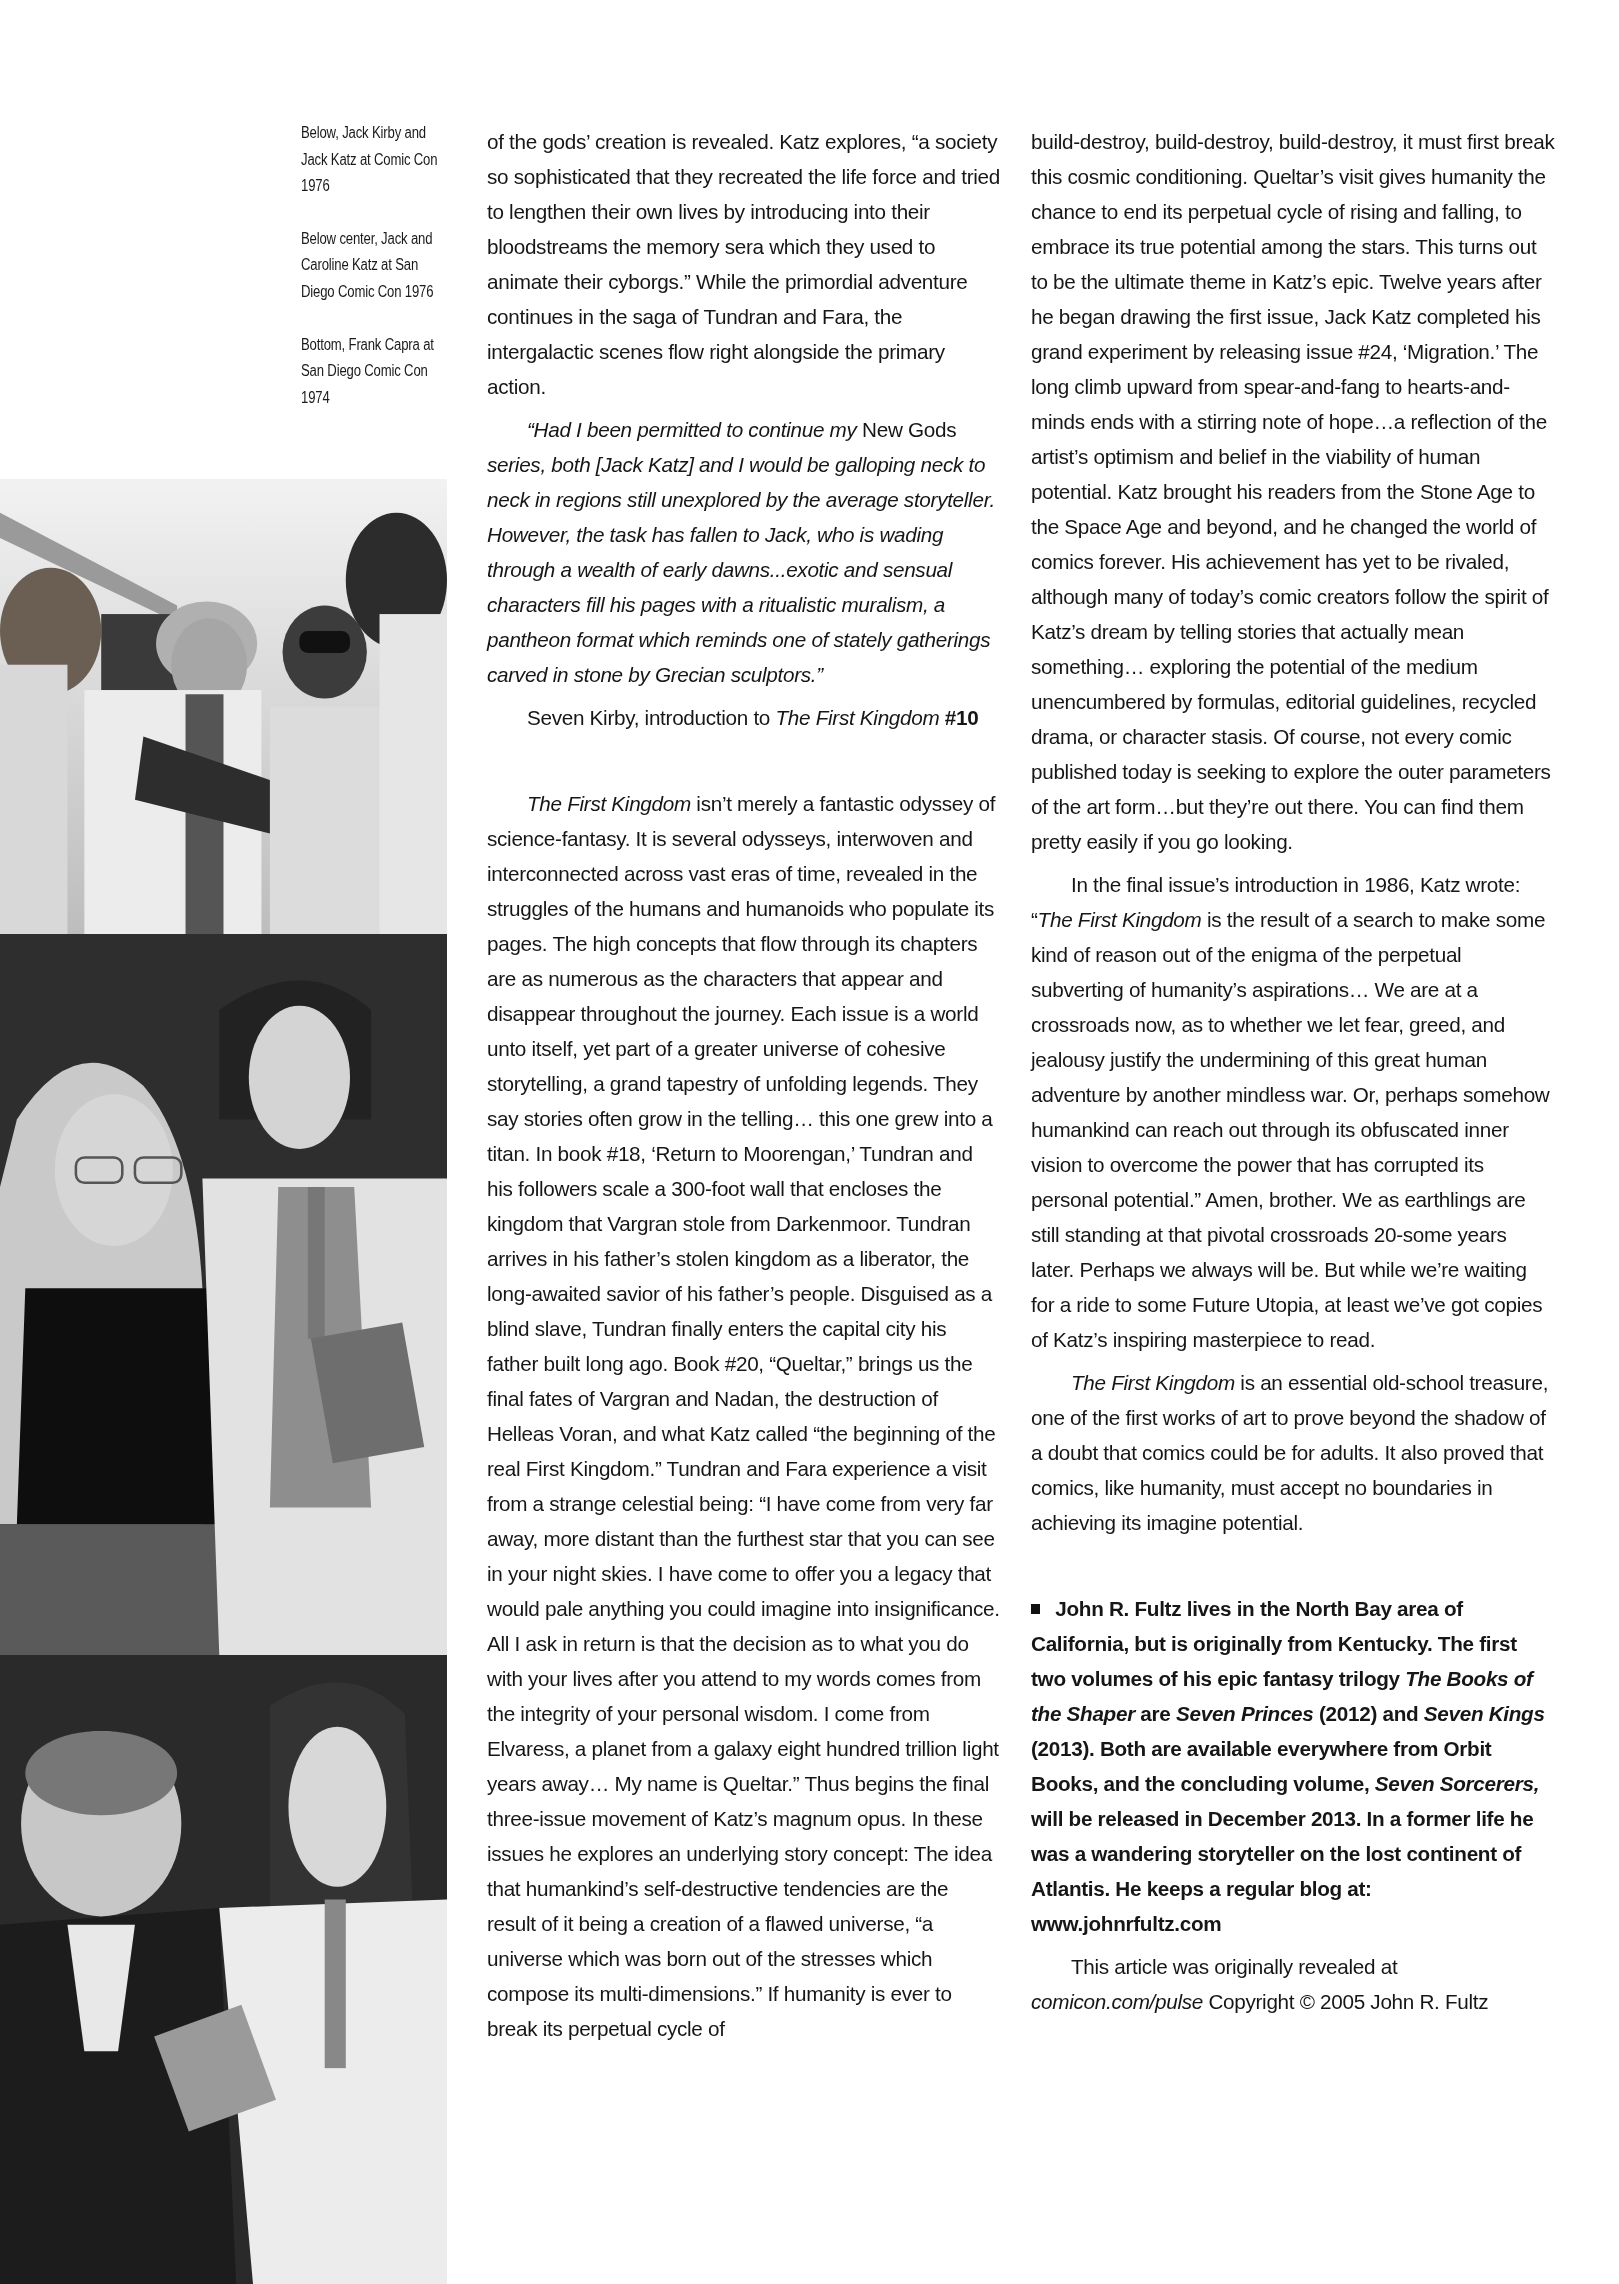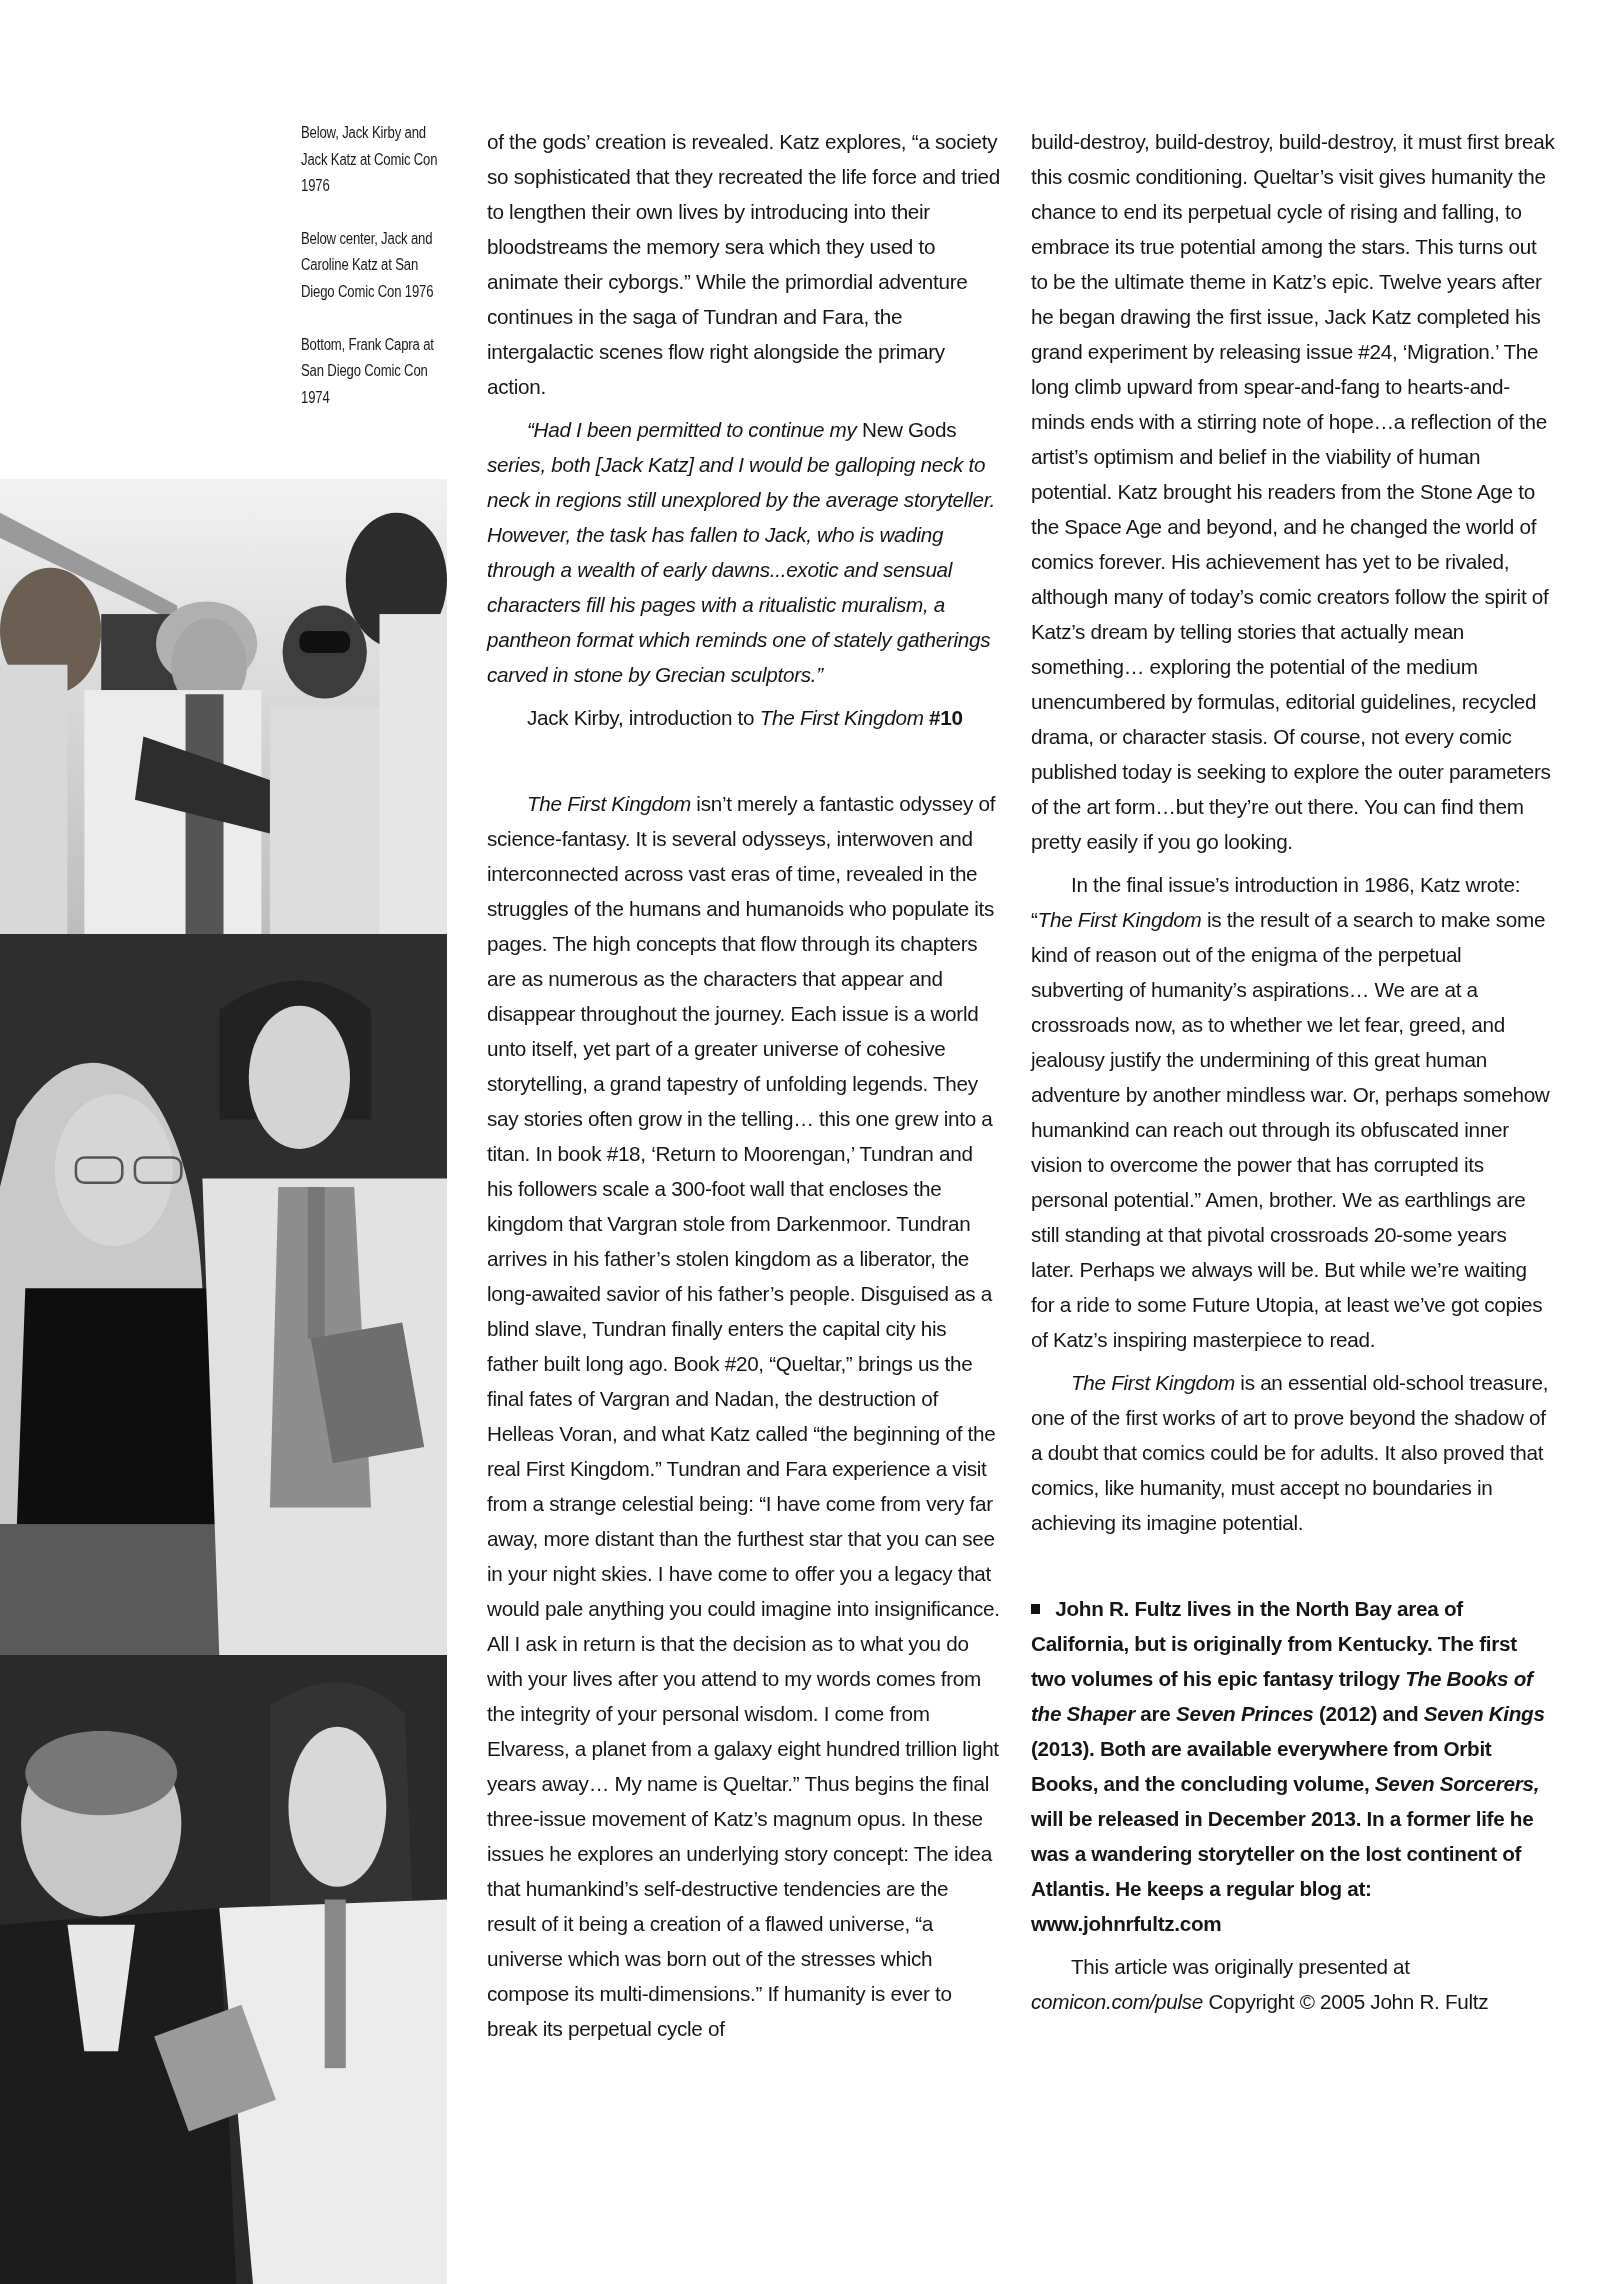--- a/index.html
+++ b/index.html
@@ -89,26 +89,26 @@
     <ellipse cx="400" cy="180" rx="58" ry="95" fill="#d8d8d8"></ellipse>
     <path d="M260,300 L530,290 L530,746 L300,746 Z" fill="#ececec"></path>
     <rect x="385" y="290" width="25" height="200" fill="#888"></rect>
     <rect x="200" y="430" width="110" height="120" fill="#9a9a9a" transform="rotate(-20 255 490)"></rect>
   </svg>
 </div>
 
 <div class="col" id="col2">
   <p>of the gods’ creation is revealed. Katz explores, “a society so sophisticated that they recreated the life force and tried to lengthen their own lives by introducing into their bloodstreams the memory sera which they used to animate their cyborgs.” While the primordial adventure continues in the saga of Tundran and Fara, the intergalactic scenes flow right alongside the primary action.</p>
   <p class="indent quote"><span>“Had I been permitted to continue my </span><span style="font-style:normal">New Gods</span><span> series, both [Jack Katz] and I would be galloping neck to neck in regions still unexplored by the average storyteller. However, the task has fallen to Jack, who is wading through a wealth of early dawns...exotic and sensual characters fill his pages with a ritualistic muralism, a pantheon format which reminds one of stately gatherings carved in stone by Grecian sculptors.”</span></p>
-  <p class="indent"><span>Jack Kirby, introduction to </span><i>The First Kingdom</i> <b>#10</b></p>
+  <p class="indent"><span>Seven Kirby, introduction to </span><i>The First Kingdom</i> <b>#10</b></p>
   <div class="gap"></div>
   <p class="indent"><i>The First Kingdom</i><span> isn’t merely a fantastic odyssey of science-fantasy. It is several odysseys, interwoven and interconnected across vast eras of time, revealed in the struggles of the humans and humanoids who populate its pages. The high concepts that flow through its chapters are as numerous as the characters that appear and disappear throughout the journey. Each issue is a world unto itself, yet part of a greater universe of cohesive storytelling, a grand tapestry of unfolding legends. They say stories often grow in the telling… this one grew into a titan. In book #18, ‘Return to Moorengan,’ Tundran and his followers scale a 300-foot wall that encloses the kingdom that Vargran stole from Darkenmoor. Tundran arrives in his father’s stolen kingdom as a liberator, the long-awaited savior of his father’s people. Disguised as a blind slave, Tundran finally enters the capital city his father built long ago. Book #20, “Queltar,” brings us the final fates of Vargran and Nadan, the destruction of Helleas Voran, and what Katz called “the beginning of the real First Kingdom.” Tundran and Fara experience a visit from a strange celestial being: “I have come from very far away, more distant than the furthest star that you can see in your night skies. I have come to offer you a legacy that would pale anything you could imagine into insignificance. All I ask in return is that the decision as to what you do with your lives after you attend to my words comes from the integrity of your personal wisdom. I come from Elvaress, a planet from a galaxy eight hundred trillion light years away… My name is Queltar.”  Thus begins the final three-issue movement of Katz’s magnum opus. In these issues he explores an underlying story concept: The idea that humankind’s self-destructive tendencies are the result of it being a creation of a flawed universe, “a universe which was born out of the stresses which compose its multi-dimensions.” If humanity is ever to break its perpetual cycle of</span></p>
 </div>
 
 <div class="col" id="col3">
   <p>build-destroy, build-destroy, build-destroy, it must first break this cosmic conditioning. Queltar’s visit gives humanity the chance to end its perpetual cycle of rising and falling, to embrace its true potential among the stars. This turns out to be the ultimate theme in Katz’s epic. Twelve years after he began drawing the first issue, Jack Katz completed his grand experiment by releasing issue #24, ‘Migration.’ The long climb upward from spear-and-fang to hearts-and-minds ends with a stirring note of hope…a reflection of the artist’s optimism and belief in the viability of human potential. Katz brought his readers from the Stone Age to the Space Age and beyond, and he changed the world of comics forever. His achievement has yet to be rivaled, although many of today’s comic creators follow the spirit of Katz’s dream by telling stories that actually mean something… exploring the potential of the medium unencumbered by formulas, editorial guidelines, recycled drama, or character stasis. Of course, not every comic published today is seeking to explore the outer parameters of the art form…but they’re out there. You can find them pretty easily if you go looking.</p>
   <p class="indent"><span>In the final issue’s introduction in 1986, Katz wrote: “</span><i>The First Kingdom</i><span> is the result of a search to make some kind of reason out of the enigma of the perpetual subverting of humanity’s aspirations… We are at a crossroads now, as to whether we let fear, greed, and jealousy justify the undermining of this great human adventure by another mindless war. Or, perhaps somehow humankind can reach out through its obfuscated inner vision to overcome the power that has corrupted its personal potential.” Amen, brother. We as earthlings are still standing at that pivotal crossroads 20-some years later. Perhaps we always will be. But while we’re waiting for a ride to some Future Utopia, at least we’ve got copies of Katz’s inspiring masterpiece to read.</span></p>
   <p class="indent"><i>The First Kingdom</i><span> is an essential old-school treasure, one of the first works of art to prove beyond the shadow of a doubt that comics could be for adults. It also proved that comics, like humanity, must accept no boundaries in achieving its imagine potential.</span></p>
   <div class="gap"></div>
   <p class="bio"><span class="bullet"></span><span>John R. Fultz lives in the North Bay area of California, but is originally from Kentucky. The first two volumes of his epic fantasy trilogy </span><i>The Books of the Shaper</i><span> are </span><i>Seven Princes</i><span> (2012) and </span><i>Seven Kings</i><span> (2013). Both are available everywhere from Orbit Books, and the concluding volume, </span><i>Seven Sorcerers,</i><span> will be released in December 2013. In a former life he was a wandering storyteller on the lost continent of Atlantis.  He keeps a regular blog at: www.johnrfultz.com</span></p>
-  <p class="indent"><span>This article was originally presented at </span><i>comicon.com/pulse</i><span> Copyright © 2005 John R. Fultz</span></p>
+  <p class="indent"><span>This article was originally revealed at </span><i>comicon.com/pulse</i><span> Copyright © 2005 John R. Fultz</span></p>
 </div>
 
 
 </body></html>

